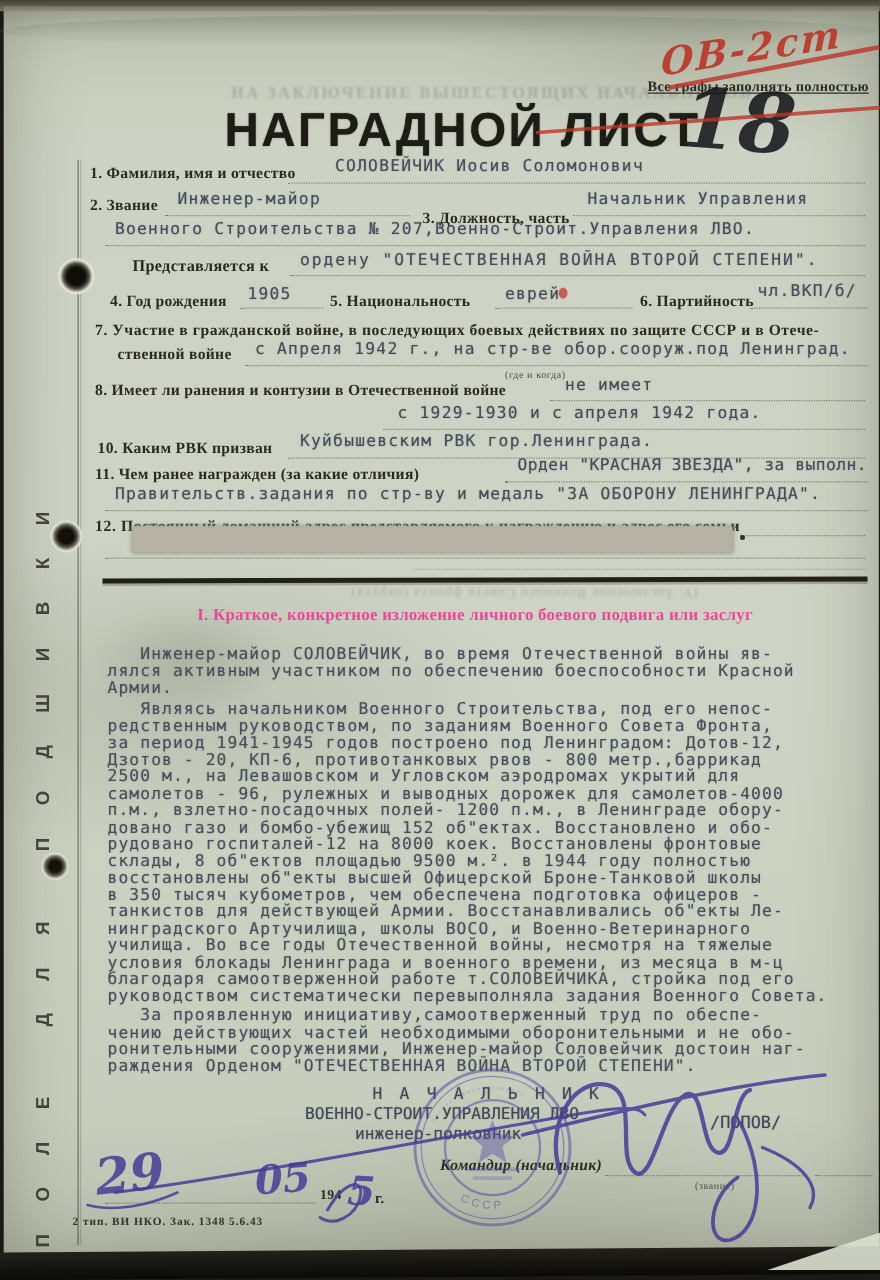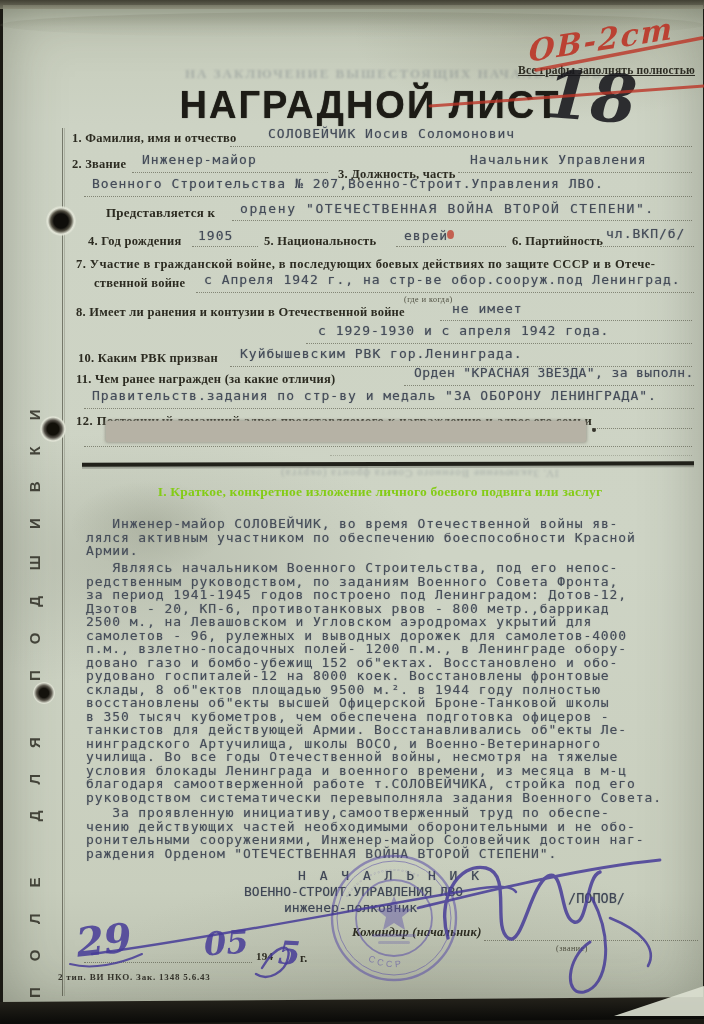--- a/index.html
+++ b/index.html
@@ -34,21 +34,21 @@
   .dots{position:absolute;height:0;border-bottom:1.5px dotted rgba(70,70,52,.55);}
   .solid-div{position:absolute;left:82px;top:462px;width:612px;height:3.5px;background:#21211a;transform:rotate(-.15deg);box-shadow:0 2px 0 rgba(33,33,26,.25);}
   .smallsub{position:absolute;font-family:"Liberation Serif",serif;font-size:8px;color:#4a4a3c;letter-spacing:.5px;}
   .title{position:absolute;left:150px;top:84px;width:440px;text-align:center;
     font-family:"Liberation Sans",sans-serif;font-weight:bold;font-size:38px;letter-spacing:2px;
     color:#1d1c16;text-shadow:0 0 1px rgba(20,20,15,.8);}
   .fillnote{position:absolute;left:430px;top:64px;width:265px;text-align:right;
     font-family:"Liberation Serif",serif;font-weight:700;font-size:11.5px;color:#2d2c23;
     text-decoration:underline;letter-spacing:.2px;}
   .heading1{position:absolute;left:100px;top:484px;width:560px;text-align:center;
-    font-family:"Liberation Serif",serif;font-weight:700;font-size:13.5px;color:#84cc16;letter-spacing:.2px;}
+    font-family:"Liberation Serif",serif;font-weight:700;font-size:13.5px;color:#ec4899;letter-spacing:.2px;}
   .ghost{position:absolute;color:rgba(85,95,110,.30);filter:blur(.9px);font-family:"Liberation Serif",serif;}
   .ghost-top{left:185px;top:66px;font-size:13px;font-weight:700;letter-spacing:2px;text-transform:uppercase;}
   .ghost-flip{left:280px;top:468px;font-size:11px;transform:rotate(180deg);letter-spacing:1px;}
   .redact{position:absolute;left:106px;top:421px;width:480px;height:21px;background:#b6b2a5;
     box-shadow:0 0 3px 1px rgba(150,148,135,.8);border-radius:2px;}
   .redact-dot{position:absolute;left:592px;top:428px;width:4px;height:4px;border-radius:50%;background:#33322a;}
   .hand-red{position:absolute;left:528px;top:22px;font-family:"DejaVu Serif",serif;font-style:italic;font-weight:bold;
     font-size:30px;color:#bc3527;transform:rotate(-9deg) skewX(-10deg);letter-spacing:2px;opacity:.9;}
   .hand-18{position:absolute;left:545px;top:58px;font-family:"DejaVu Serif",serif;font-style:italic;font-weight:bold;
     font-size:66px;color:#17171c;transform:rotate(4deg);opacity:.88;}

